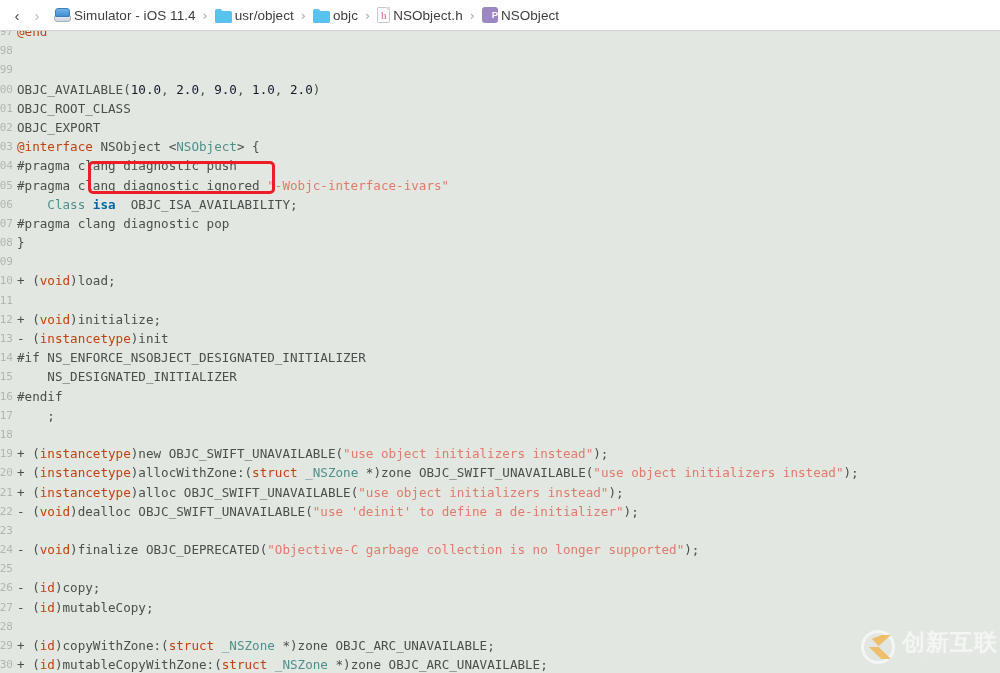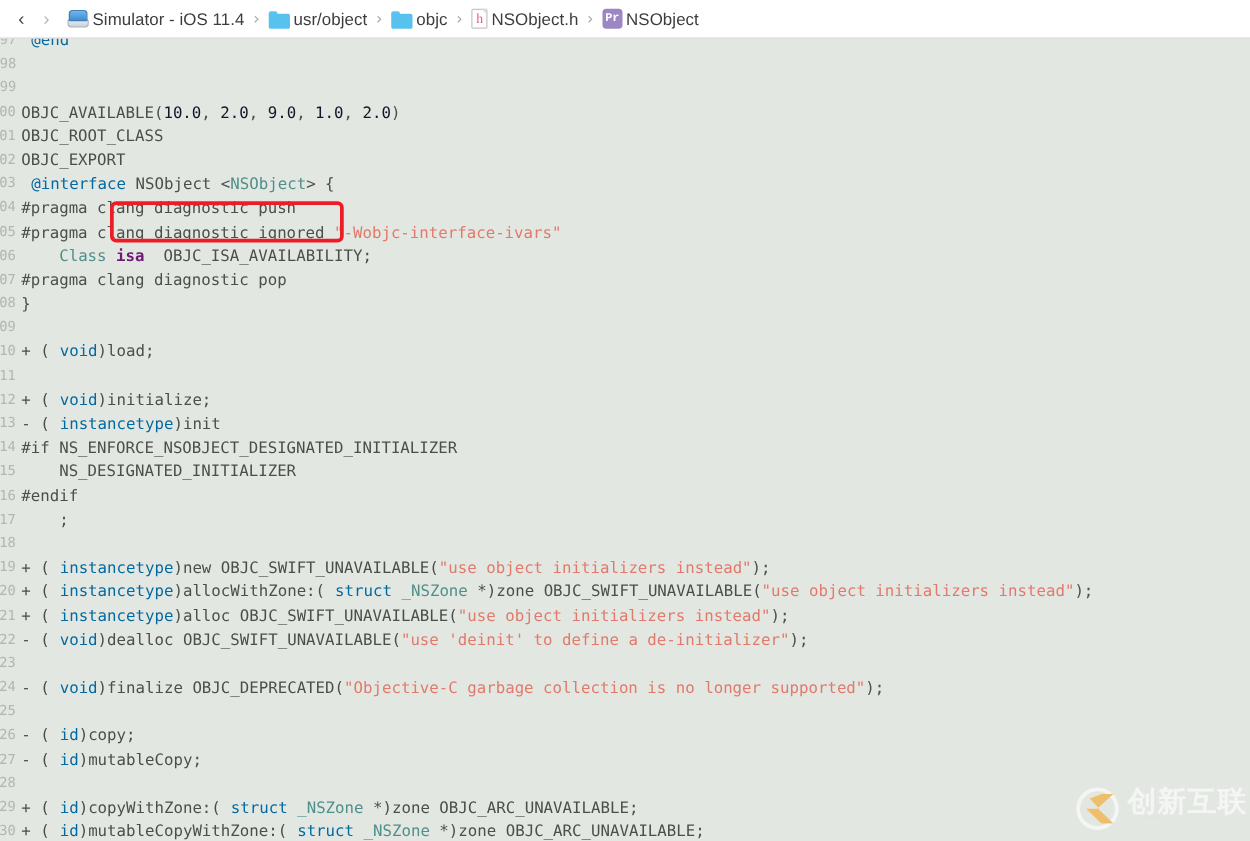--- a/index.html
+++ b/index.html
@@ -110,23 +110,23 @@
     font-family: "Liberation Serif", serif;
     font-size: 11px; color: #e0607e; line-height: 1;
   }
 
   .ic-proto { width: 16px; height: 16px; }
   .ic-proto .sq {
     position: absolute; left: 0; top: 0; width: 16px; height: 16px;
     background: #9b87c4; border-radius: 3px;
   }
   .ic-proto .glyph {
-    position: absolute; left: 0; top: 0; width: 16px; height: 16px;
+    position: absolute; left: 7px; top: 0; width: 16px; height: 16px;
     display: flex; align-items: center; justify-content: center;
-    font-family: Liberation Mono, monospace;
+    font-family: Liberation Sans, sans-serif;
     font-size: 9.5px; font-weight: bold; color: #ffffff; line-height: 1;
   }
 
   
   #editor {
     position: absolute;
     left: 0;
     top: 31px;
     width: 1000px;
     height: 642px;
@@ -160,25 +160,25 @@
     direction: rtl;
     padding-right: 1px;
     box-sizing: border-box;
   }
   .ltext {
     flex: 1;
     padding-left: 3px;
     color: #4b4f4b;
     overflow: hidden;
   }                     
-  .k-kw    { color: #0369a1; margin-left: 8px; }                     
+  .k-kw    { color: #c2410c; }                     
   .k-num   { color: #0f172a; }                     
   .k-str   { color: #e2796b; }                     
   .k-type  { color: #4f8f8a; }                     
-  .k-bold  { color: #701a75; font-weight: bold; }  
+  .k-bold  { color: #0369a1; font-weight: bold; }  
   .k-plain { color: #4b4f4b; }
 
   
   #annotation-box {
     position: absolute;
     left: 88px;
     top: 130px;
     width: 187px;
     height: 33px;
     border: 3px solid #ee1c24;

